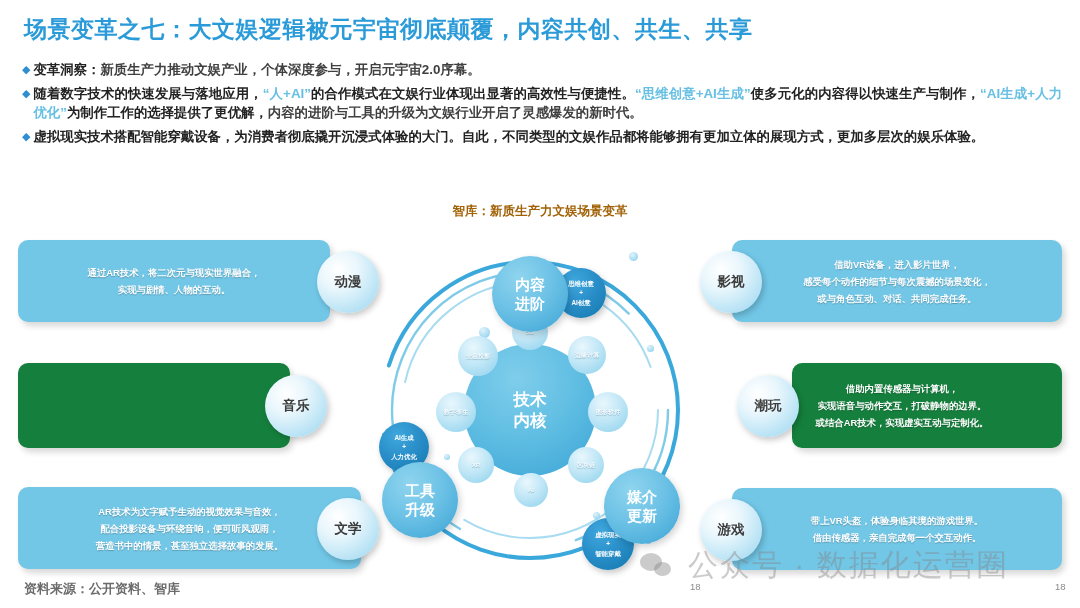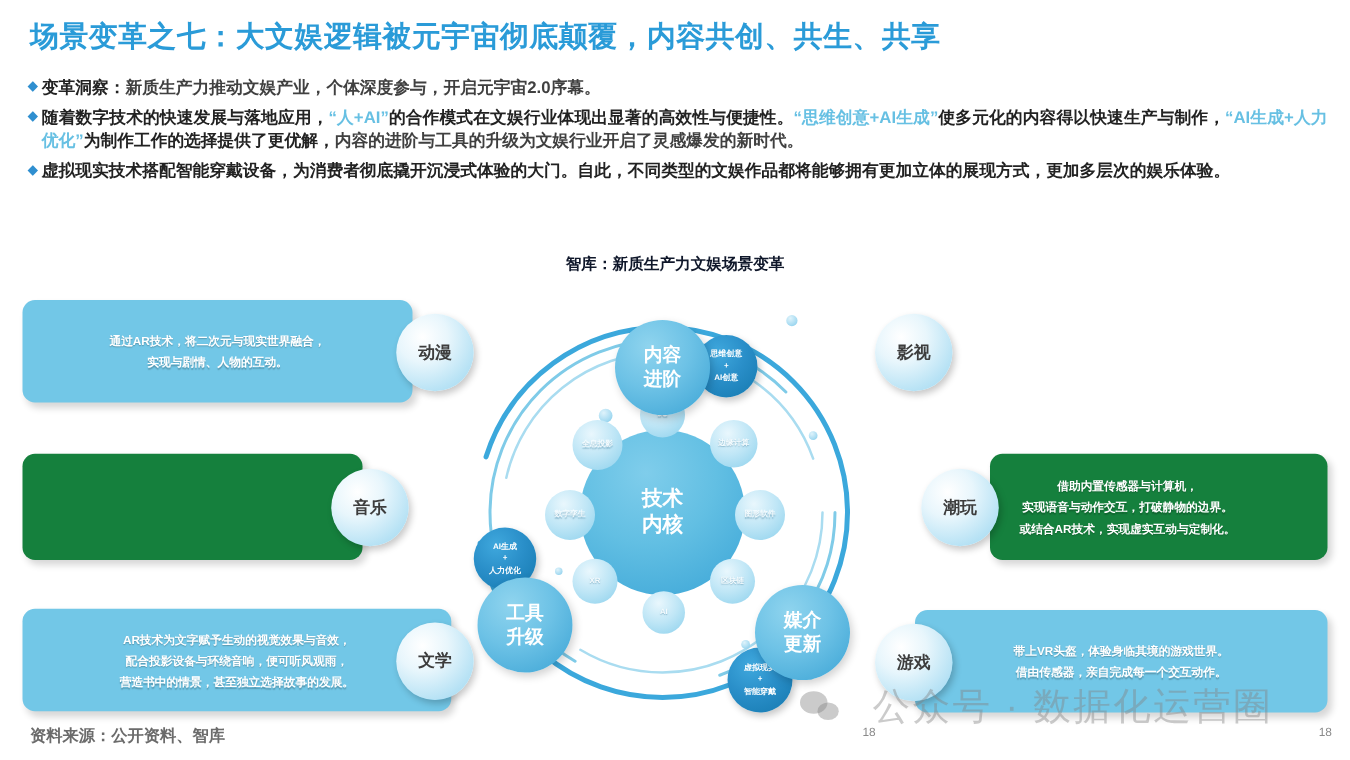--- a/index.html
+++ b/index.html
@@ -23,21 +23,21 @@
   .dia{color:#2f8fd0;font-size:11px;line-height:18px;margin-right:3px;flex:0 0 auto;}
   .btxt{font-size:13.4px;line-height:19.6px;color:#222;font-weight:bold;text-align:justify;}
   .btxt .k{color:#404040;font-weight:bold;}
   .btxt .k2{color:#67c0e3;font-weight:bold;}
   .btxt .n{color:#222;font-weight:bold;}
   .b1 .btxt{color:#3aa5dd;}
 
   
   .dgtitle{
     position:absolute;left:0;top:203px;width:1080px;text-align:center;
-    font-size:12.5px;font-weight:bold;color:#0f172a;
+    font-size:12.5px;font-weight:bold;color:#a16207;
   }
 
   
   .card{position:absolute;border-radius:10px;box-shadow:3px 4px 6px rgba(0,0,0,.16);}
   .card.blue{background:#72c7e7;}
   .card.gray{background:#15803d;}
   .card .ctext{
     position:absolute;inset:0;display:flex;flex-direction:column;
     align-items:center;justify-content:center;
     font-size:9.4px;font-weight:bold;color:#ffffff;line-height:17px;
@@ -83,21 +83,21 @@
   
   .source{position:absolute;left:24px;top:580px;font-size:13px;color:#6b6b6b;font-weight:bold;}
   .pageno{position:absolute;top:581px;font-size:9.5px;color:#8a8a8a;}
   .pg-mid{left:690px;}
   .pg-right{left:1055px;}
 
   
   .wm{
     position:absolute;left:640px;top:545px;
     font-size:30px;color:rgba(130,130,130,.42);font-weight:normal;
-    letter-spacing:2px;white-space:nowrap;display:flex;align-items:center;gap:10px;
+    letter-spacing:2px;white-space:nowrap;display:flex;align-items:center;
   }
   .wm-ico{position:relative;width:40px;height:26px;margin-right:8px;}
   .wm-ico .b1c,.wm-ico .b2c{position:absolute;border-radius:50%;background:rgba(130,130,130,.42);}
   .wm-ico .b1c{width:22px;height:18px;left:0;top:0;}
   .wm-ico .b2c{width:17px;height:14px;left:14px;top:9px;}
 </style>
 </head>
 <body>
 
 <div class="slide">
@@ -150,20 +150,27 @@
     <div class="ctext">
       <span class="cline">AR技术为文字赋予生动的视觉效果与音效，</span>
       <span class="cline">配合投影设备与环绕音响，便可听风观雨，</span>
       <span class="cline">营造书中的情景，甚至独立选择故事的发展。</span>
     </div>
   </div>
   <div class="bubblelabel" style="left:317px;top:498px;width:62px;height:62px;">
     <span>文学</span>
   </div>
 
+  <div class="card blue" style="left:732px;top:240px;width:330px;height:82px;">
+    <div class="ctext">
+      <span class="cline">借助VR设备，进入影片世界，</span>
+      <span class="cline">感受每个动作的细节与每次震撼的场景变化，</span>
+      <span class="cline">或与角色互动、对话、共同完成任务。</span>
+    </div>
+  </div>
   <div class="bubblelabel" style="left:700px;top:251px;width:62px;height:62px;">
     <span>影视</span>
   </div>
 
   <div class="card gray" style="left:792px;top:363px;width:270px;height:85px;">
     <div class="ctext" style="left:-50px;">
       <span class="cline">借助内置传感器与计算机，</span>
       <span class="cline">实现语音与动作交互，打破静物的边界。</span>
       <span class="cline">或结合AR技术，实现虚实互动与定制化。</span>
     </div>

